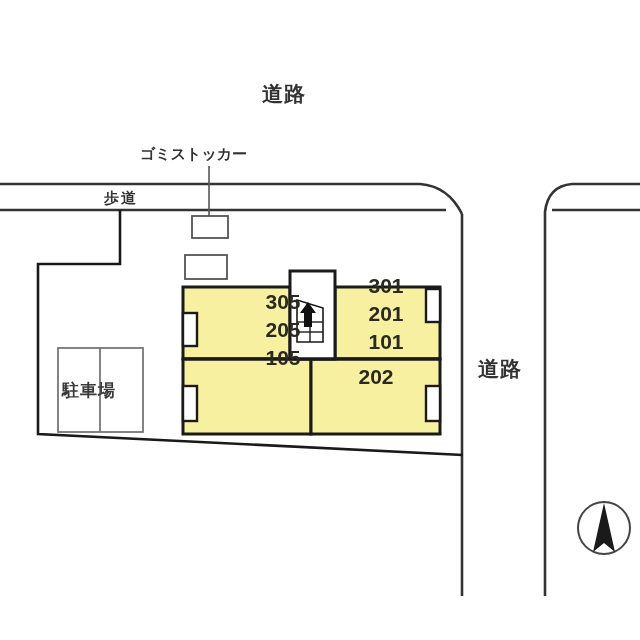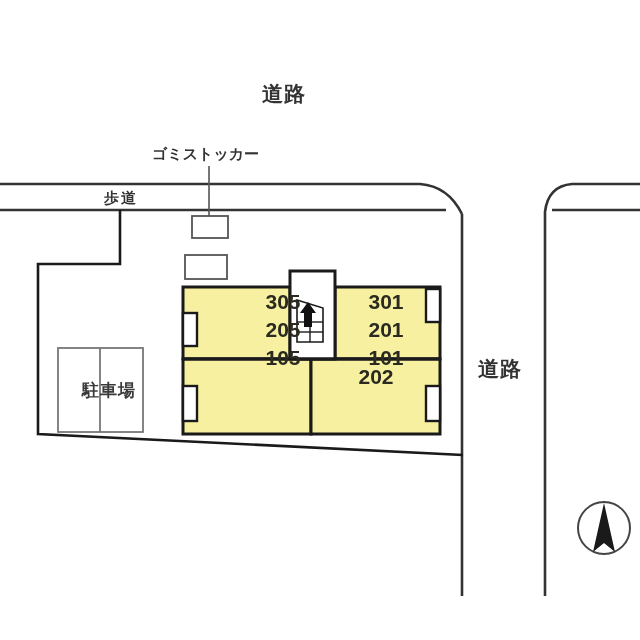--- a/index.html
+++ b/index.html
@@ -40,27 +40,27 @@
     font-size: 21px;
   }
   #sidewalk-label {
     left: 68px;
     top: 189px;
     font-size: 15px;
     letter-spacing: 2px;
     margin-left: 36px;
   }
   #gomi-label {
-    left: 152px;
+    left: 140px;
     top: 145px;
     font-size: 15px;
     letter-spacing: 0px;
   }
   #parking-label {
-    left: 82px;
+    left: 62px;
     top: 379px;
     font-size: 17px;
     letter-spacing: 1px;
     color: #3a3a3a;
   }
   .unit-text {
     position: absolute;
     text-align: center;
     color: #2b2a20;
     font-size: 21px;
@@ -146,21 +146,21 @@
   <div class="label" id="parking-label">駐車場</div>
 
   
 
   <div class="unit-text" style="left:199px; top:288px; width:90px;padding-left:39px;">
     <div>305</div>
     <div>205</div>
     <div>105</div>
   </div>
 
-  <div class="unit-text" style="left:341px; top:288px; width:90px;text-align:center;">
+  <div class="unit-text" style="left:341px; top:272px; width:90px;text-align:center;">
     <div>301</div>
     <div>201</div>
     <div>101</div>
   </div>
 
 
   <div class="unit-text" style="left:331px; top:363px; width:90px;">
     <div>202</div>
   </div>
 

